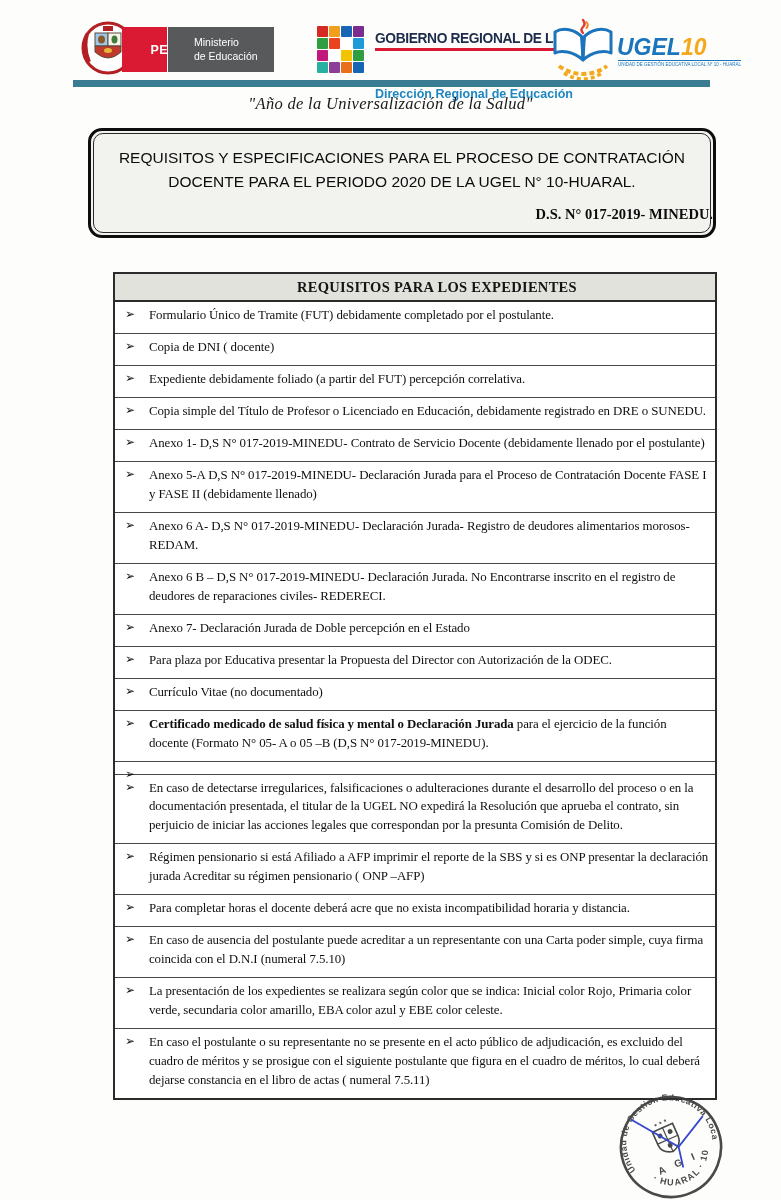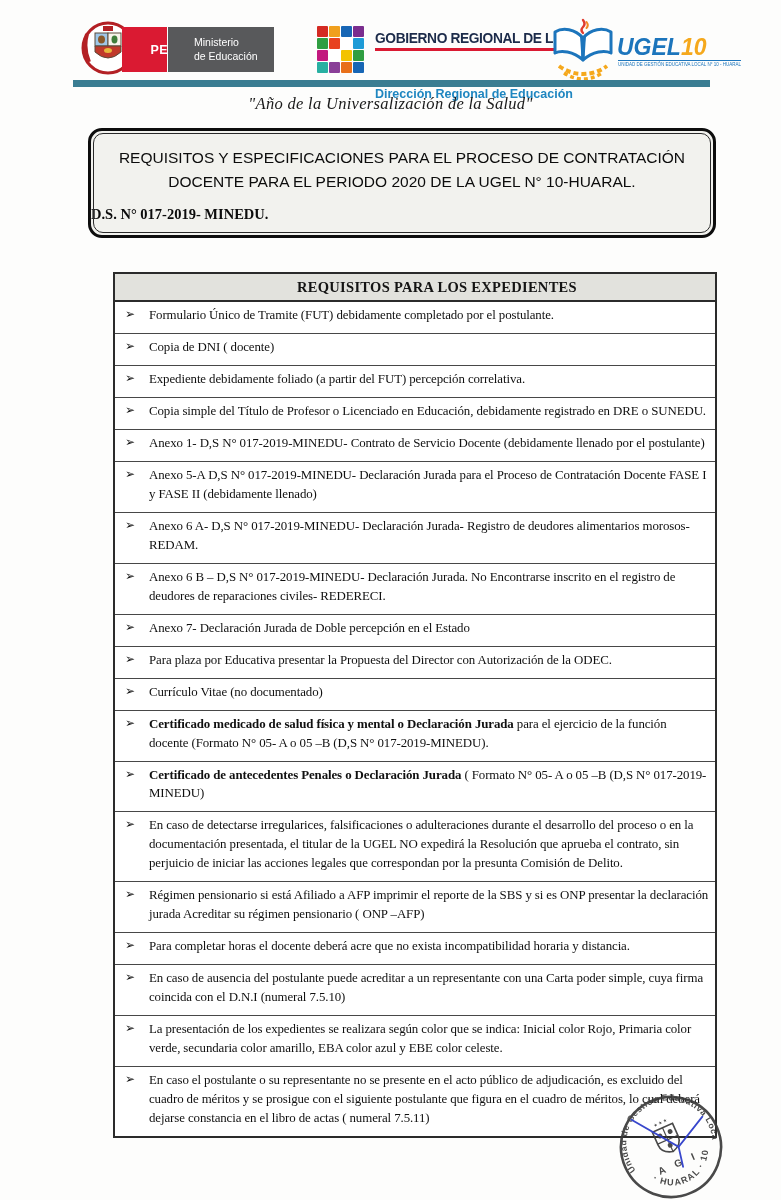--- a/index.html
+++ b/index.html
@@ -41,21 +41,21 @@
   
   .quote{position:absolute;top:94px;left:0;width:100%;text-align:center;
          font-style:italic;font-size:16.5px;letter-spacing:.3px;color:#1a1a1a;}
 
   
   .title-box{position:absolute;top:128px;left:88px;width:628px;height:110px;background:var(--titlebox_bg);
              border:3px solid #0d0d0d;border-radius:14px;box-sizing:border-box;}
   .title-box::after{content:"";position:absolute;inset:2px;border:1px solid #2a2a2a;border-radius:10px;pointer-events:none;}
   .title-main{margin:15px 26px 0 26px;text-align:center;font-family:"Liberation Sans",sans-serif;
               font-weight:normal;font-size:15.5px;line-height:1.55;color:#0c0c0c;}
-  .title-sub{margin-top:12px;text-align:left;font-family:"Liberation Serif",serif;
+  .title-sub{margin-top:12px;text-align:right;font-family:"Liberation Serif",serif;
              font-weight:bold;font-size:14.5px;color:#0c0c0c;}
 
   
   .req-table{position:absolute;top:272px;left:113px;width:604px;border:2px solid var(--table_border);
              box-sizing:border-box;background:#fff;}
   .req-header{height:26px;line-height:26px;text-align:center;font-weight:bold;font-size:14.5px;
               letter-spacing:.3px;background:var(--header_bg);border-bottom:2px solid var(--table_border);padding-left:44px;}
   .req-row{position:relative;padding:4px 6px 8px 34px;border-bottom:1.5px solid #474747;}
   .req-row:last-child{border-bottom:none;}
   .bullet{position:absolute;left:10px;top:5px;font-size:12px;color:#111;}
@@ -189,21 +189,20 @@
         <div class="req-row">
           <span class="bullet">➢</span>
           <p class="row-text">Currículo Vitae (no documentado)</p>
         </div>
         <div class="req-row">
           <span class="bullet">➢</span>
           <p class="row-text"><b>Certificado medicado de salud física y mental o Declaración Jurada</b> para el ejercicio de la función docente (Formato N° 05- A o 05 –B (D,S N° 017-2019-MINEDU).</p>
         </div>
         <div class="req-row">
           <span class="bullet">➢</span>
-          <p class="row-text"><b>Certificado de antecedentes Penales  o Declaración Jurada</b> ( Formato N° 05- A o 05 –B (D,S N° 017-2019-MINEDU)</p>
         </div>
         <div class="req-row">
           <span class="bullet">➢</span>
           <p class="row-text">En caso de detectarse irregularices, falsificaciones o adulteraciones durante el desarrollo del proceso o en la documentación presentada, el titular de la UGEL NO expedirá la Resolución que aprueba el contrato, sin perjuicio de iniciar las acciones legales que correspondan por la presunta Comisión de Delito.</p>
         </div>
         <div class="req-row">
           <span class="bullet">➢</span>
           <p class="row-text">Régimen pensionario si está Afiliado a AFP imprimir el  reporte de la SBS y si es ONP presentar la declaración jurada Acreditar su régimen pensionario ( ONP –AFP)</p>
         </div>
         <div class="req-row">

